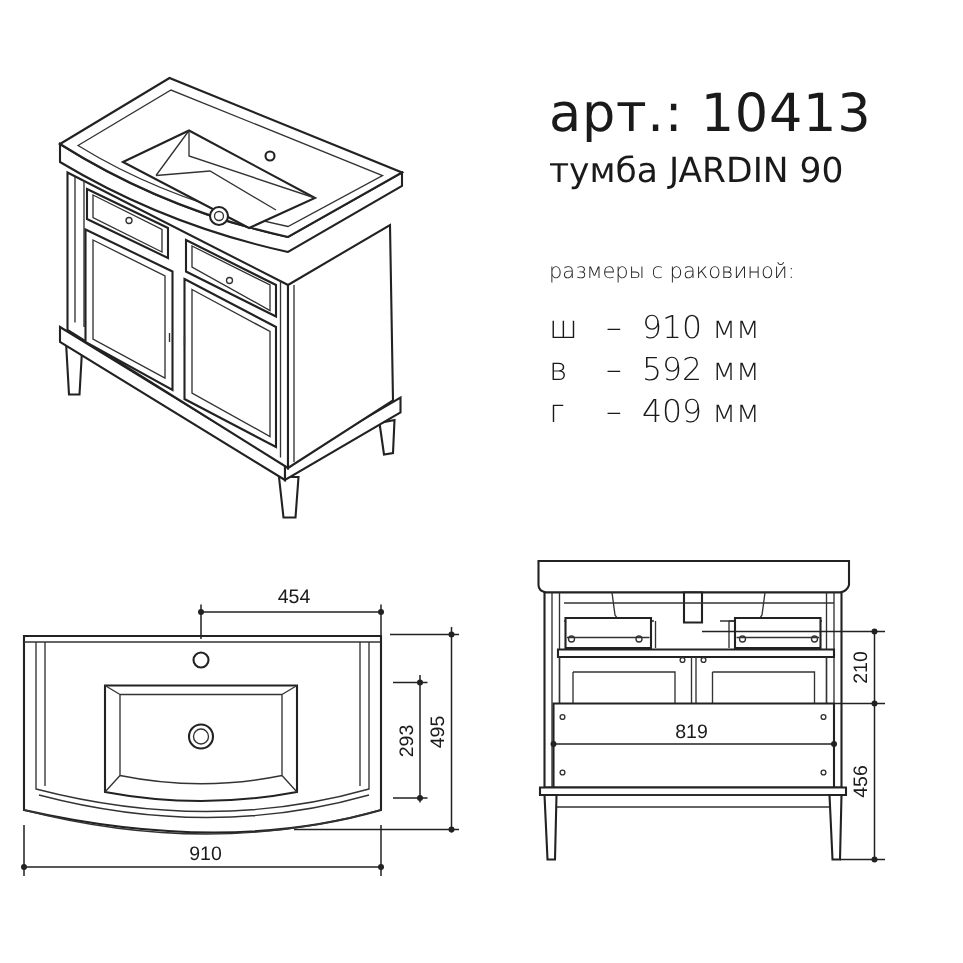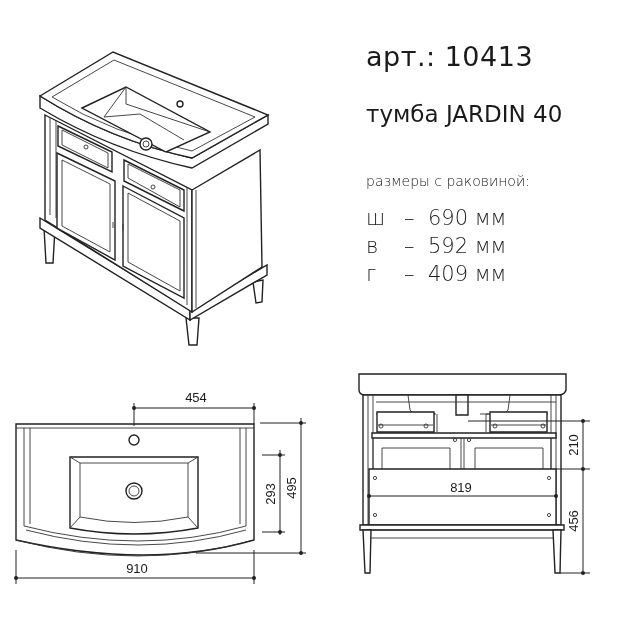--- a/index.html
+++ b/index.html
@@ -1,39 +1,39 @@
 <!DOCTYPE html>
 <html><head>
 <meta charset="utf-8">
 <style>
   html, body { margin: 0; padding: 0; background: #ffffff; }
   body { width: 642px; height: 642px; position: relative; overflow: hidden; font-family: "DejaVu Sans", sans-serif; color: #1a1a1a; }
   .spec { position: absolute; left: 366px; top: 40px; width: 276px; }
-  .spec .art { position: absolute; left: 0; top: 1px; font-size: 27px; letter-spacing: 0.5px; white-space: nowrap; }
+  .spec .art { position: absolute; left: 0; top: 16px; font-size: 35px; letter-spacing: 0.5px; white-space: nowrap; }
   .spec .model { position: absolute; left: 0; top: 61px; font-size: 23px; white-space: nowrap; }
   .spec .dims-title { position: absolute; left: 0; top: 133px; font-size: 14px; font-weight: 300; white-space: nowrap; }
   .spec .dim-row { position: absolute; left: 0; font-size: 21px; font-weight: 300; white-space: nowrap; }
   .spec .dim-row .k { display: inline-block; width: 38px; }
   .spec .dim-row .sep { display: inline-block; width: 24px; }
   svg { position: absolute; left: 0; top: 0; }
   .lt { stroke: #333; fill: none; stroke-width: 0.9; }
   .fl { fill: #fff; stroke: #222; stroke-width: 1.4; }
   .dl { stroke: #222; stroke-width: 1; fill: none; }
   .dot { fill: #222; }
   .dimtxt { font-family: "Liberation Sans", sans-serif; font-size: 13px; fill: #1a1a1a; }
 </style>
 </head>
 <body>
 
 <div class="spec">
   <div class="art">арт.: 10413</div>
-  <div class="model">тумба JARDIN 40</div>
+  <div class="model">тумба JARDIN 90</div>
   <div class="dims-title">размеры с раковиной:</div>
   <div class="dim-row" style="top:166px">
-    <span class="k">ш</span><span class="sep">–</span><span>690 мм</span>
+    <span class="k">ш</span><span class="sep">–</span><span>910 мм</span>
   </div>
   <div class="dim-row" style="top:194px">
     <span class="k">в</span><span class="sep">–</span><span>592 мм</span>
   </div>
   <div class="dim-row" style="top:222px">
     <span class="k">г</span><span class="sep">–</span><span>409 мм</span>
   </div>
 </div>
 
 <svg width="642" height="642" viewBox="0 0 642 642">

